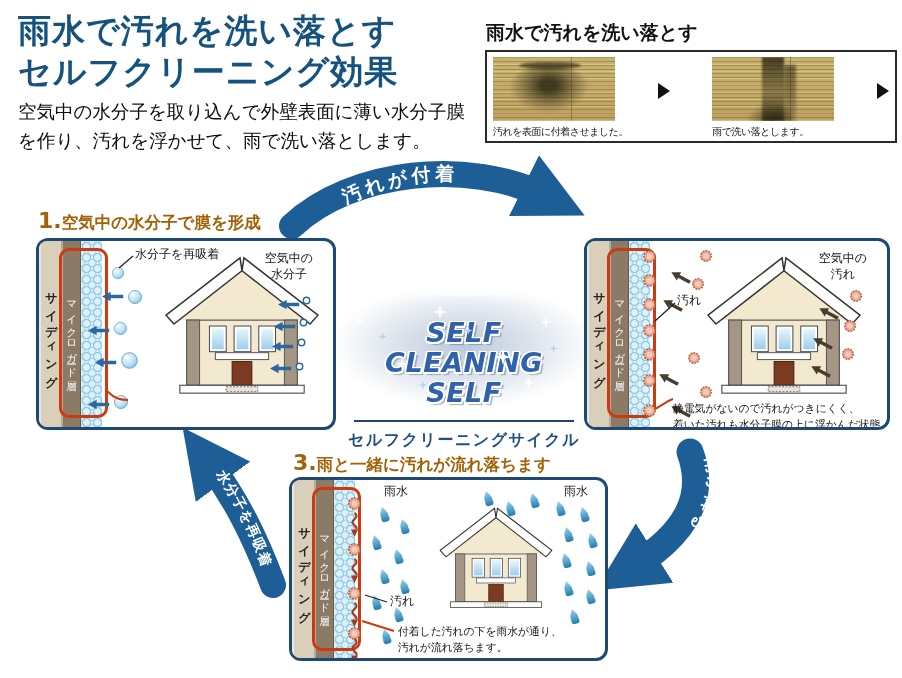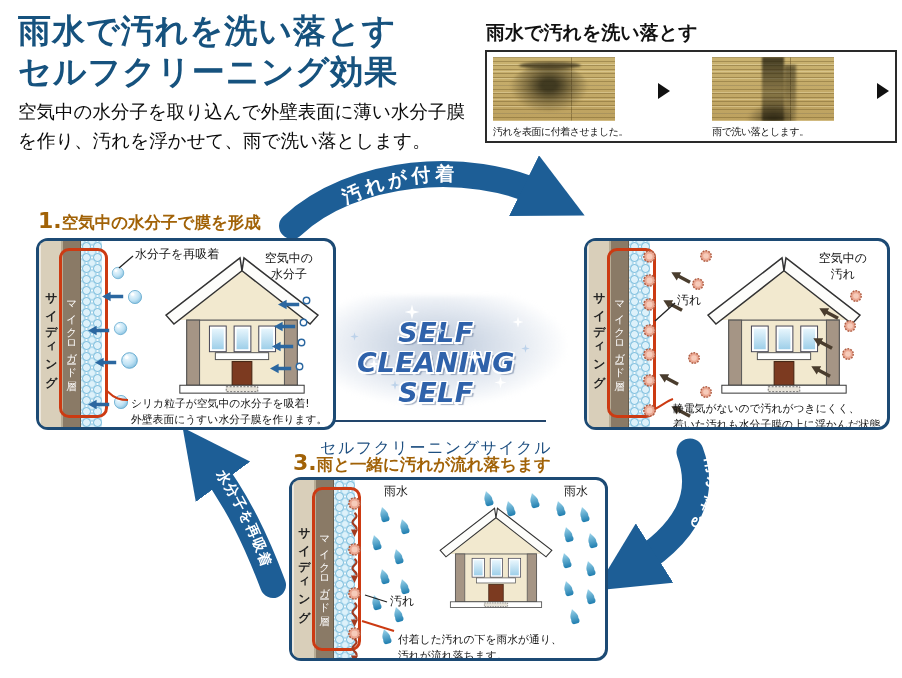--- a/index.html
+++ b/index.html
@@ -56,30 +56,30 @@
      writing-mode:vertical-rl;text-orientation:upright;}
   .siding .vtext{font-size:12px;color:#222;letter-spacing:3px;font-weight:bold;}
   .guard .vtext{font-size:10.5px;color:#fff;letter-spacing:1px;}
   .red-frame{position:absolute;left:20px;top:7px;width:49px;border:3px solid #cc3a12;border-radius:10px;box-sizing:border-box;}
   .deco{position:absolute;inset:0;pointer-events:none;}
   .plabel{position:absolute;font-size:12px;color:#111;white-space:pre-line;line-height:1.3;}
   .plabel.center{text-align:center;}
   .pnote{position:absolute;font-size:10.8px;color:#111;line-height:1.45;white-space:pre-line;}
   .blue{color:#2b67a0;} .darkarrow{color:#4a3d2e;}
   
-  .logo{position:absolute;left:316px;top:296px;width:240px;height:134px;text-align:center;}
+  .logo{position:absolute;left:344px;top:296px;width:240px;height:134px;text-align:center;}
   .logo-glow{position:absolute;left:-10px;top:0;width:260px;height:110px;filter:blur(2px);
      background:radial-gradient(ellipse at 50% 45%, rgba(183,197,216,.95) 0%, rgba(206,216,230,.55) 45%, rgba(255,255,255,0) 72%);}
   .logo-en{position:relative;font-weight:bold;font-style:italic;letter-spacing:0.5px;color:#2f62aa;
      font-size:27px;line-height:1.12;
      text-shadow:-1.5px -1.5px 0 #fff,1.5px -1.5px 0 #fff,-1.5px 1.5px 0 #fff,1.5px 1.5px 0 #fff,
         0 -1.5px 0 #fff,0 1.5px 0 #fff,-1.5px 0 0 #fff,1.5px 0 0 #fff,3px 3px 1px rgba(96,116,152,.55);}
   .logo-l1{padding-top:22px;}
   .logo-div{position:relative;width:220px;height:2px;background:#22456b;margin:11px auto 0;}
-  .logo-jp{position:relative;margin-top:16px;font-size:16px;font-weight:normal;color:#1e4f80;letter-spacing:1.5px;}
+  .logo-jp{position:relative;margin-top:8px;font-size:16px;font-weight:bold;color:#1e4f80;letter-spacing:1.5px;}
   .spark-layer{position:absolute;inset:0;overflow:visible;}
   
   #cycle-arrows{position:absolute;left:0;top:0;z-index:1;pointer-events:none;}
   .arrow-label{font-weight:bold;fill:#fff;}
   .z2{z-index:2;}
   .abs{position:absolute;}
 </style>
 </head>
 <body>
 
@@ -252,22 +252,20 @@
         <use href="#mol" x="263" y="55" width="9" height="9"></use>
         <use href="#mol" x="260" y="77" width="9" height="9"></use>
         <use href="#mol" x="258" y="97" width="9" height="9"></use>
         <use href="#mol" x="256" y="121" width="9" height="9"></use>
         <line x1="94" y1="15" x2="80" y2="27" stroke="#222" stroke-width="1.3"></line>
         <path d="M 68 150 C 76 158, 82 159, 89 159" fill="none" stroke="#cc3a12" stroke-width="2"></path>
       </svg>
       <div class="plabel" style="left:96px;top:6px">水分子を再吸着</div>
       <div class="plabel center" style="left:212px;top:10px;width:76px">空気中の
 水分子</div>
-      <div class="pnote" style="left:92px;top:155px">シリカ粒子が空気中の水分子を吸着!
-外壁表面にうすい水分子膜を作ります。</div>
     </div>
   </div>
 
   <div class="pbox z2" style="left:584px;top:238px;width:306px;height:192px">
     <div class="pinner">
       <div class="strip siding">
         <span class="vtext">サイディング</span>
       </div>
       <div class="strip guard">
         <span class="vtext">マイクロガード層</span>
@@ -369,18 +367,18 @@
           <use href="#rdrop" x="270" y="100" width="12" height="16" transform="rotate(-16 276 108)"></use>
           <use href="#rdrop" x="292" y="108" width="12" height="16" transform="rotate(-16 298 116)"></use>
           <use href="#rdrop" x="276" y="128" width="12" height="16" transform="rotate(-16 282 136)"></use>
         </g>
         <line x1="95" y1="122" x2="73" y2="115" stroke="#222" stroke-width="1.3"></line>
         <path d="M 70 141 L 102 151" fill="none" stroke="#cc3a12" stroke-width="2"></path>
       </svg>
       <div class="plabel" style="left:92px;top:4px">雨水</div>
       <div class="plabel" style="left:272px;top:4px">雨水</div>
       <div class="plabel" style="left:98px;top:114px">汚れ</div>
-      <div class="pnote" style="left:106px;top:152px">付着した汚れの下を雨水が通り、
+      <div class="pnote" style="left:106px;top:144px">付着した汚れの下を雨水が通り、
 汚れが流れ落ちます。</div>
     </div>
   </div>
 
 </div>
 
 </body></html>

